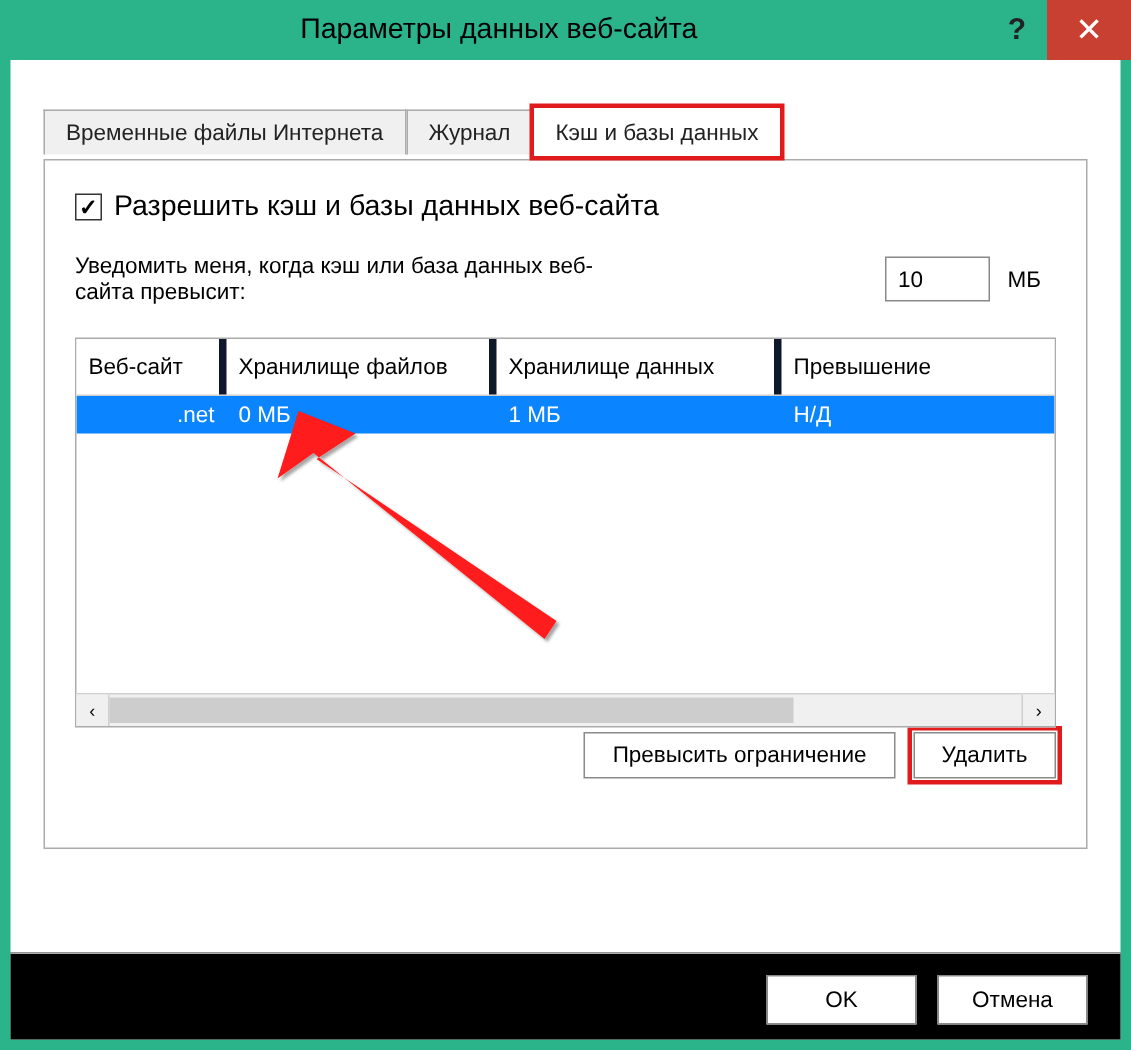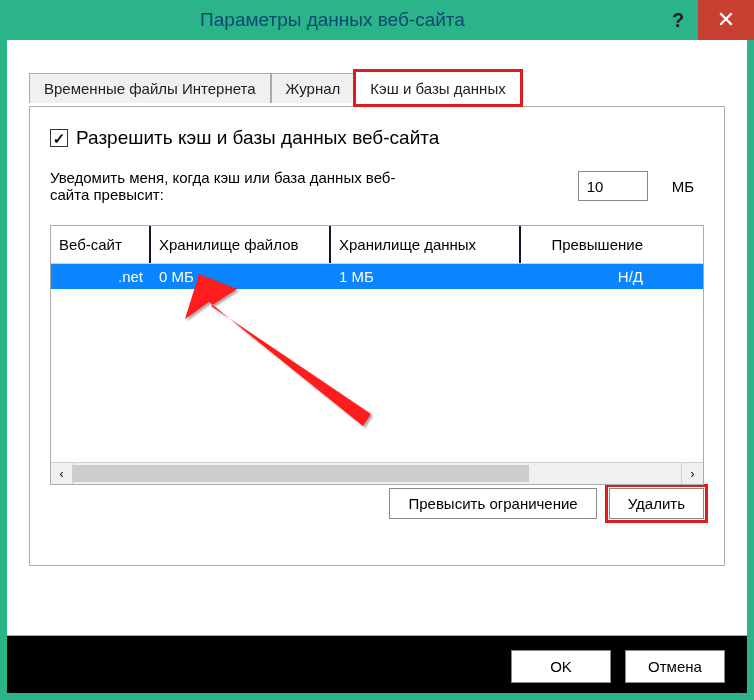--- a/index.html
+++ b/index.html
@@ -26,21 +26,21 @@
     display: flex;
     align-items: center;
     position: relative;
     margin: -7px -7px 0 -7px;
     padding: 0 0 0 7px;
   }
   .titlebar-title {
     flex: 1;
     text-align: center;
     font-size: 19px;
-    color: #0c4a6e;
+    color: #000000;
     font-weight: 400;
   }
   .titlebar-controls {
     display: flex;
     align-items: stretch;
     height: 100%;
   }
   .titlebar-help {
     width: 40px;
     display: flex;
@@ -118,21 +118,21 @@
     font-size: 15px;
     line-height: 1;
   }
   .chk.checked::before {
     content: "✓";
     font-weight: bold;
   }
   .notify-row {
     display: flex;
     align-items: center;
-    gap: 24px;
+    gap: 12px;
     font-size: 15px;
     margin-bottom: 22px;
   }
   .notify-row .lbl { flex: 0 0 auto; max-width: 380px; }
   .notify-row .spacer { flex: 1; }
   .number-input {
     width: 70px;
     height: 30px;
     border: 1px solid #888;
     padding: 3px 8px;
@@ -151,21 +151,21 @@
   }
   .thead {
     display: flex;
     background: #fff;
     border-bottom: 1px solid #d0d0d0;
     flex: 0 0 auto;
   }
   .th {
     padding: 10px 8px;
     font-size: 15px;
-    border-right: 2px solid #0f172a;
+    border-right: 5px solid #0f172a;
     white-space: nowrap;
     overflow: hidden;
   }
   .th:last-child { border-right: none; }
   .tbody {
     flex: 1;
     overflow: hidden;
     position: relative;
   }
   .trow {
@@ -177,21 +177,21 @@
     color: #fff;
   }
   .td {
     padding: 4px 8px;
     white-space: nowrap;
     overflow: hidden;
   }
   .col0 { width: 100px; }
   .col1 { width: 180px; }
   .col2 { width: 190px; }
-  .col3 { width: 130px; text-align: right; }
+  .col3 { width: 130px; }
   .hscroll {
     height: 22px;
     background: #f0f0f0;
     border-top: 1px solid #d0d0d0;
     display: flex;
     align-items: stretch;
   }
   .hscroll .arrow {
     width: 22px;
     display:flex;align-items:center;justify-content:center;

